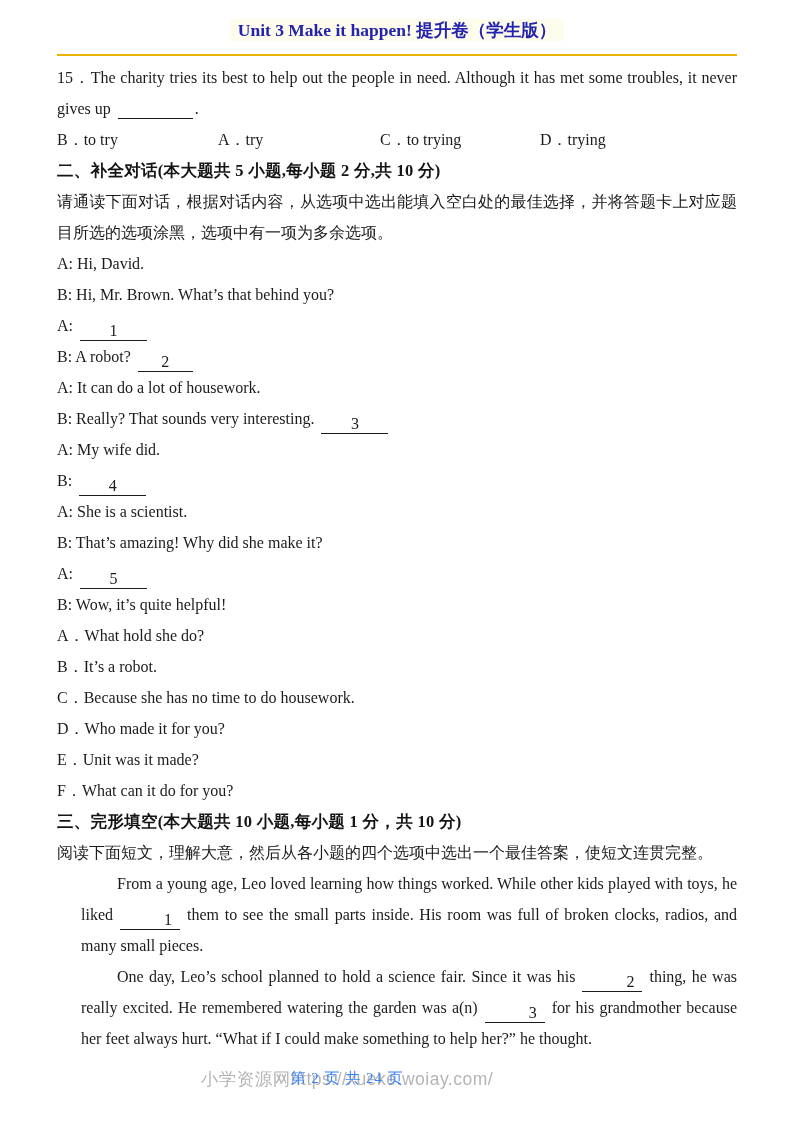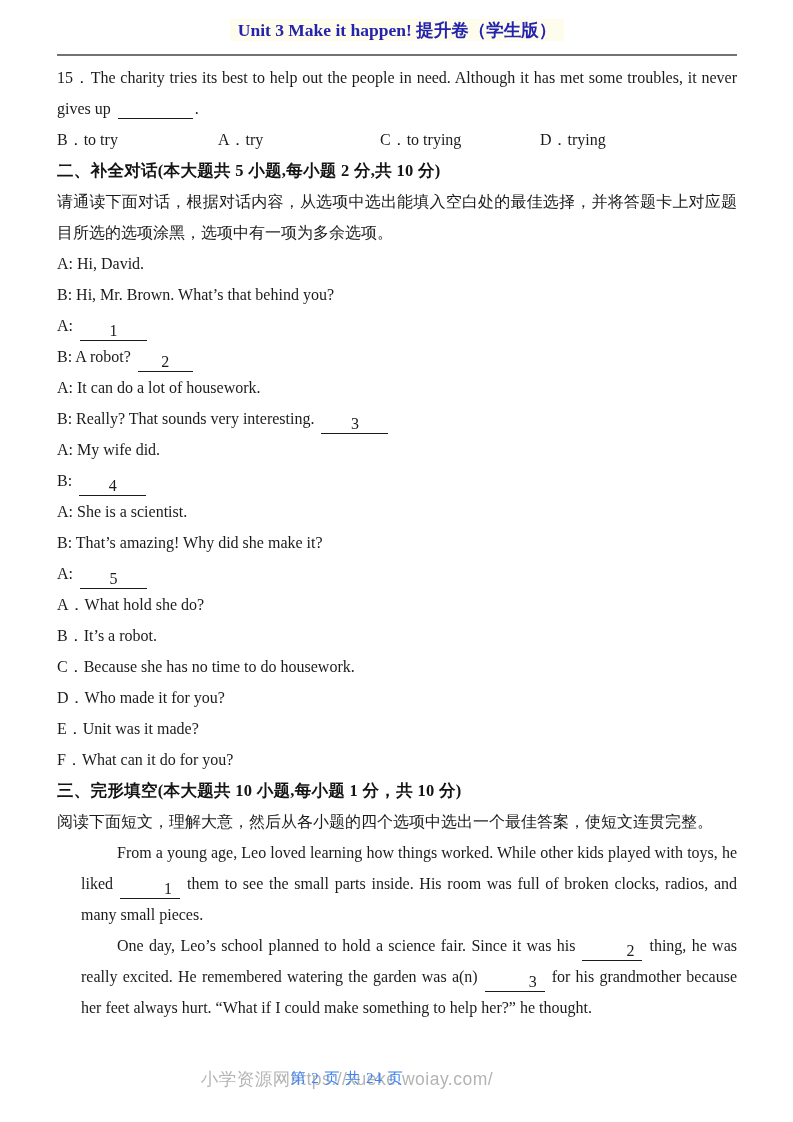--- a/index.html
+++ b/index.html
@@ -5,21 +5,21 @@
   html,body{margin:0;padding:0;}
   body{
     width:793px;height:1122px;position:relative;background:#ffffff;
     font-family:"Liberation Serif","DejaVu Serif",serif;
     color:#1b1b1b;font-size:16px;overflow:hidden;
   }
   .content{position:absolute;left:57px;top:0;width:680px;}
   
   .doc-header{
     text-align:center;padding-top:18px;padding-bottom:12px;
-    border-bottom:2px solid #737373;
+    border-bottom:2px solid #eab308;
   }
   .doc-header .title{
     color:#2323ad;font-weight:bold;font-size:17.5px;
     background:rgba(252,249,222,0.55);padding:1px 8px;
   }
   
   .line{line-height:31px;min-height:31px;white-space:nowrap;}
   .para{line-height:31px;text-align:justify;margin:0;}
   .para.indent{text-indent:36px;margin-left:24px;}
   
@@ -83,20 +83,21 @@
     <div class="line"><span>B: Hi, Mr. Brown. What’s that behind you?</span></div>
     <div class="line"><span>A:</span><span class="blank w67"><span>1</span></span></div>
     <div class="line"><span>B: A robot?</span><span class="blank w55"><span>2</span></span></div>
     <div class="line"><span>A: It can do a lot of housework.</span></div>
     <div class="line"><span>B: Really? That sounds very interesting.</span><span class="blank w67"><span>3</span></span></div>
     <div class="line"><span>A: My wife did.</span></div>
     <div class="line"><span>B:</span><span class="blank w67"><span>4</span></span></div>
     <div class="line"><span>A: She is a scientist.</span></div>
     <div class="line"><span>B: That’s amazing! Why did she make it?</span></div>
     <div class="line"><span>A:</span><span class="blank w67"><span>5</span></span></div>
+    <div class="line"><span>B: Wow, it’s quite helpful!</span></div>
 
     <div class="line">A．What hold she do?</div>
     <div class="line">B．It’s a robot.</div>
     <div class="line">C．Because she has no time to do housework.</div>
     <div class="line">D．Who made it for you?</div>
     <div class="line">E．Unit was it made?</div>
     <div class="line">F．What can it do for you?</div>
   </div>
 
   <div>

